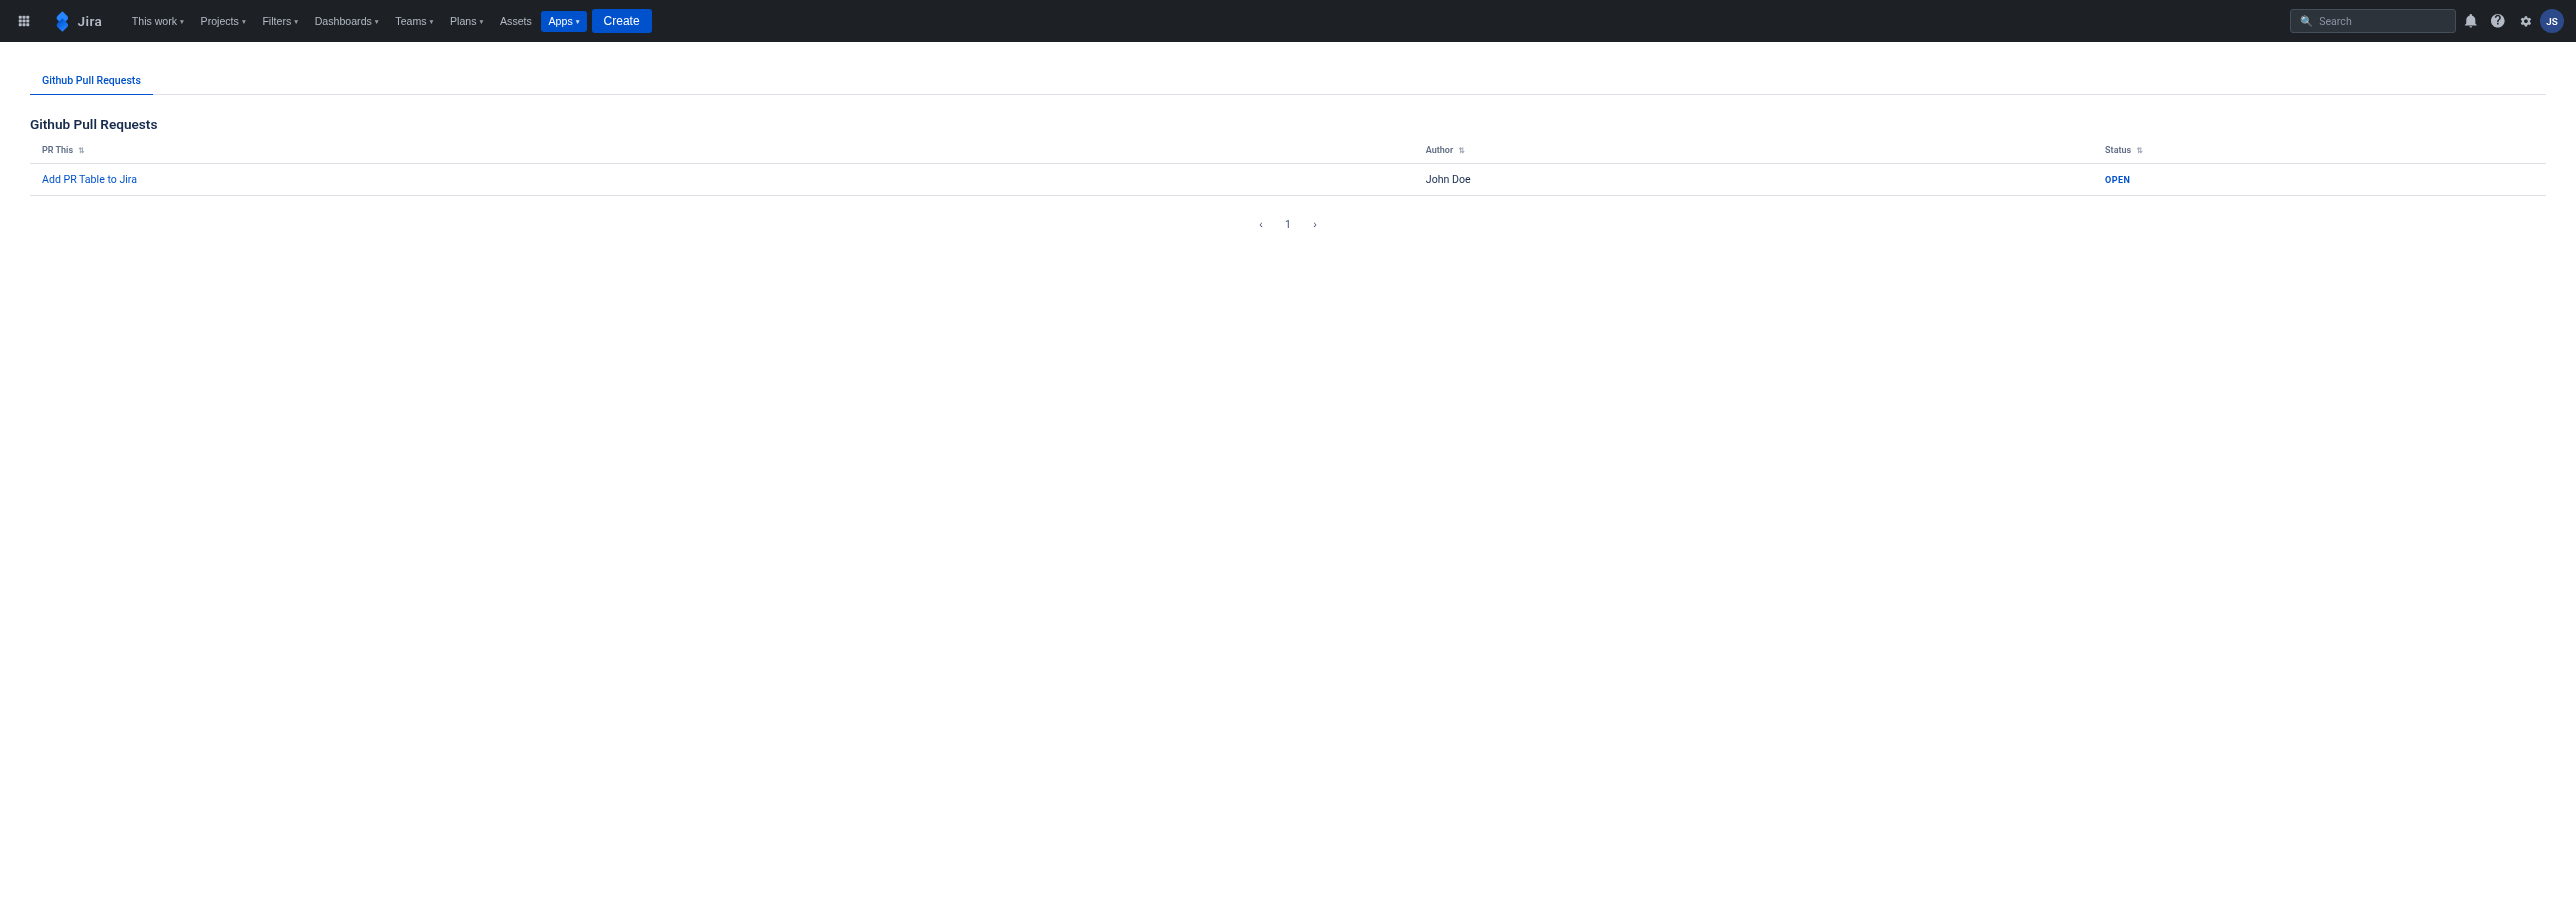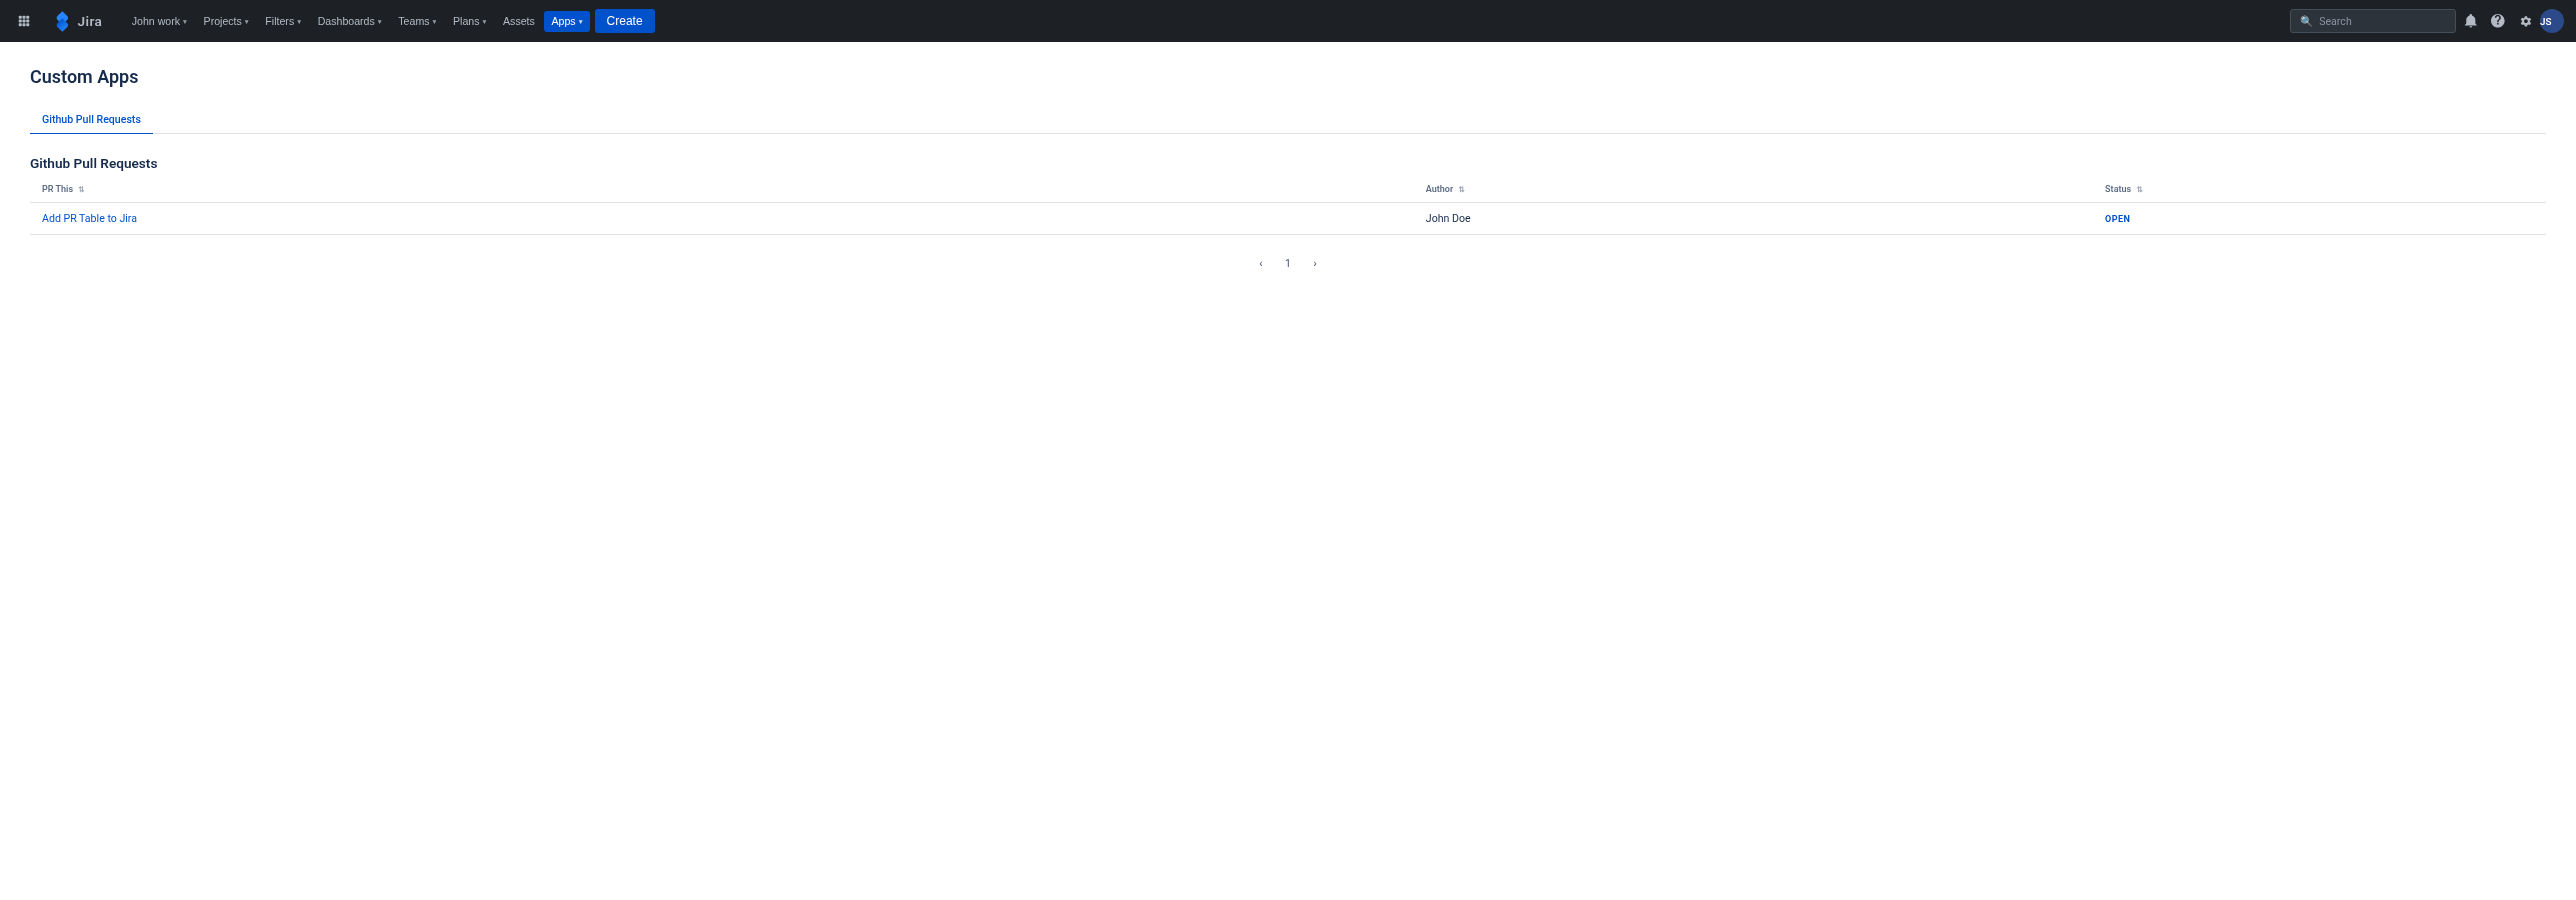--- a/index.html
+++ b/index.html
@@ -148,20 +148,21 @@
       background: none;
     }
 
     .avatar {
       width: 24px;
       height: 24px;
       border-radius: 50%;
       background: #2c4a8a;
       display: flex;
       align-items: center;
+      justify-content: center;
       color: #fff;
       font-size: 9.8px;
       font-weight: 600;
       cursor: pointer;
     }
 
     
     .main-content {
       margin-top: 42px;
       padding: 24px 30px;
@@ -334,21 +335,21 @@
           <stop offset="0%" stop-color="#0052CC"></stop>
           <stop offset="100%" stop-color="#2684FF"></stop>
         </linearGradient>
       </defs>
     </svg>
     <span class="logo-text">Jira</span>
   </a>
 
   <div class="nav-items">
     <button class="nav-item">
-      <span>John work</span>
+      <span>This work</span>
       <span class="nav-item-chevron">▾</span>
     </button>
     <button class="nav-item">
       <span>Projects</span>
       <span class="nav-item-chevron">▾</span>
     </button>
     <button class="nav-item">
       <span>Filters</span>
       <span class="nav-item-chevron">▾</span>
     </button>
@@ -394,21 +395,20 @@
         <path d="M15.6 9.8c0-.3 0-.5.1-.8l1.7-1.3-1.6-2.8-2 .8c-.4-.3-.9-.6-1.4-.8L12 3H9L8.6 4.9c-.5.2-1 .5-1.4.8l-2-.8-1.6 2.8 1.7 1.3c0 .3-.1.5-.1.8s0 .5.1.8L3.6 11.8l1.6 2.8 2-.8c.4.3.9.6 1.4.8L9 16.5h3l.4-1.9c.5-.2 1-.5 1.4-.8l2 .8 1.6-2.8-1.7-1.3c.1-.2.1-.4.1-.7zM10.5 12c-1.4 0-2.5-1.1-2.5-2.5S9.1 7 10.5 7 13 8.1 13 9.5 11.9 12 10.5 12z"></path>
       </svg>
     </button>
     <div class="avatar">
       <span>JS</span>
     </div>
   </div>
 </nav>
 
 <main class="main-content">
-  <h1 class="page-title">Custom Apps</h1>
 
   <div class="tabs-bar">
     <a class="tab-item">Github Pull Requests</a>
   </div>
 
   <div class="section">
     <h2 class="section-title">Github Pull Requests</h2>
 
     <table class="pr-table">
       <thead>

